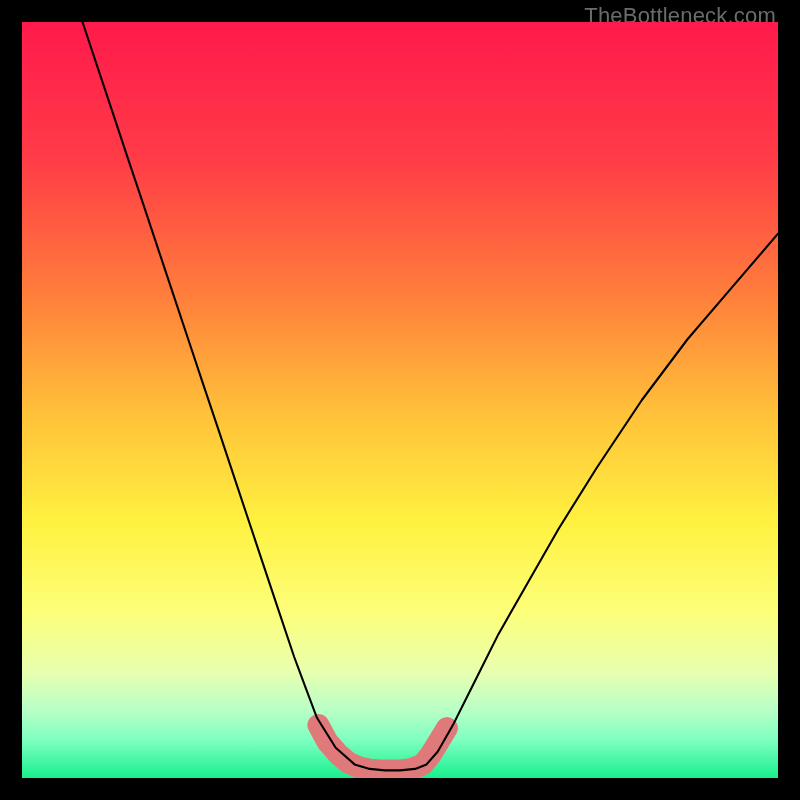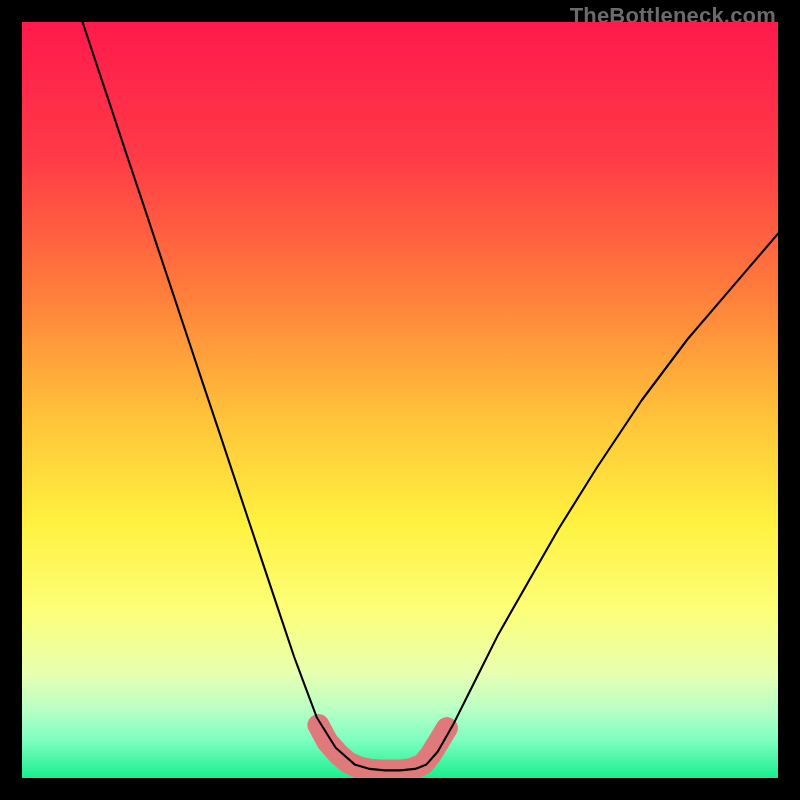--- a/index.html
+++ b/index.html
@@ -23,21 +23,21 @@
     width: 756px;
     height: 756px;
   }
   .watermark {
     position: absolute;
     top: 3px;
     right: 24px;
     color: #6b6b6b;
     font-size: 22px;
     letter-spacing: 0.2px;
-    font-weight: 700;
+    font-weight: 400;
     user-select: none;
   }
   svg {
     position: absolute;
     inset: 0;
   }
 </style>
 </head>
 <body>
 

